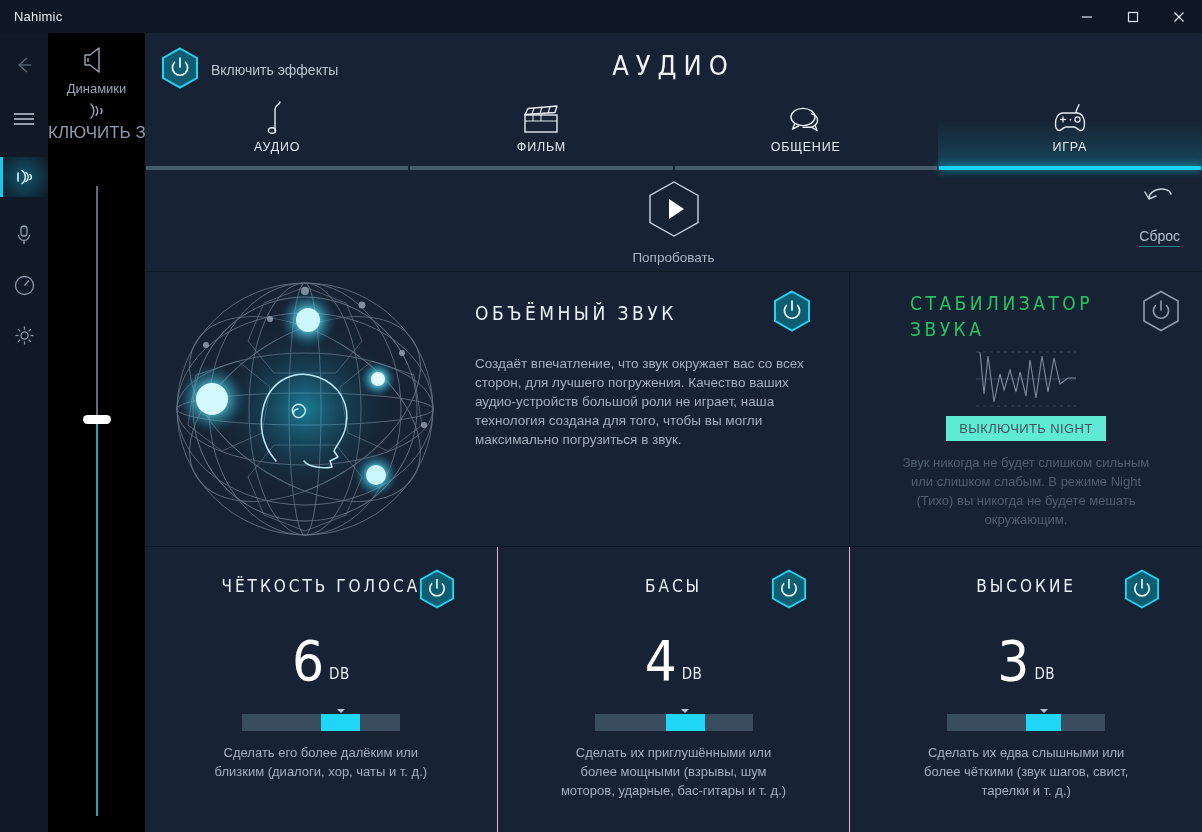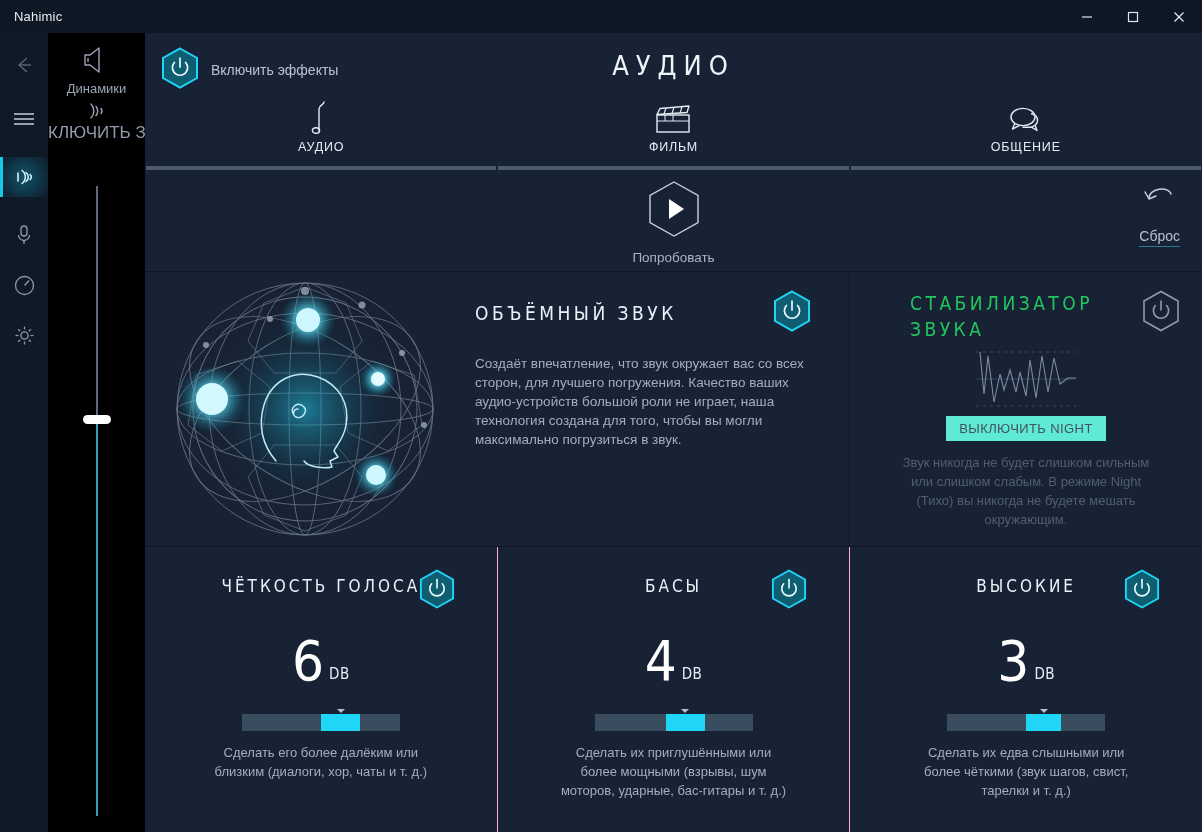--- a/index.html
+++ b/index.html
@@ -343,20 +343,34 @@
             <ellipse cx="17" cy="12" rx="12" ry="8.6" fill="none" stroke="#e4ebf3" stroke-width="1.4"></ellipse>
             <path d="M9 18 L6.5 24 L13 20.8" fill="none" stroke="#e4ebf3" stroke-width="1.4" stroke-linejoin="round"></path>
             <path d="M25 8.5 A10 7.3 0 0 1 25 22.2 L16.5 22.2" fill="none" stroke="#e4ebf3" stroke-width="1.4"></path>
             <path d="M29 20 L31 25.5 L25.5 22.2" fill="none" stroke="#e4ebf3" stroke-width="1.4" stroke-linejoin="round"></path>
           </svg>
         </span>
         <span class="tlabel">ОБЩЕНИЕ</span>
         <span class="tunder"></span>
       </div>
 
+      <div class="tab active">
+        <span class="ticon">
+          <svg width="38" height="34" viewBox="0 0 38 34">
+            <path d="M12 12 C7 12 4.5 17 4.5 23 C4.5 27 6 29.5 8.5 29.5 C11 29.5 12 26 15 26 L23 26 C26 26 27 29.5 29.5 29.5 C32 29.5 33.5 27 33.5 23 C33.5 17 31 12 26 12 Z" fill="none" stroke="#e4ebf3" stroke-width="1.4" stroke-linejoin="round"></path>
+            <line x1="9" y1="18.5" x2="15" y2="18.5" stroke="#e4ebf3" stroke-width="1.3"></line>
+            <line x1="12" y1="15.5" x2="12" y2="21.5" stroke="#e4ebf3" stroke-width="1.3"></line>
+            <circle cx="26.5" cy="18.5" r="2.6" fill="none" stroke="#e4ebf3" stroke-width="1.2"></circle>
+            <circle cx="19.5" cy="18.7" r="0.9" fill="#e4ebf3"></circle>
+            <path d="M25 12 C25 7 28 6 28 3" fill="none" stroke="#e4ebf3" stroke-width="1.3"></path>
+          </svg>
+        </span>
+        <span class="tlabel">ИГРА</span>
+        <span class="tunder"></span>
+      </div>
     </div>
 
     <div class="strip">
       <div class="try">
         <span>
           <svg width="54" height="58" viewBox="0 0 54 58">
             <polygon points="27,2 51,15.5 51,42.5 27,56 3,42.5 3,15.5" fill="none" stroke="#c7d1dd" stroke-width="1.4"></polygon>
             <polygon points="22,19 37,29 22,39" fill="#ffffff"></polygon>
           </svg>
         </span>

